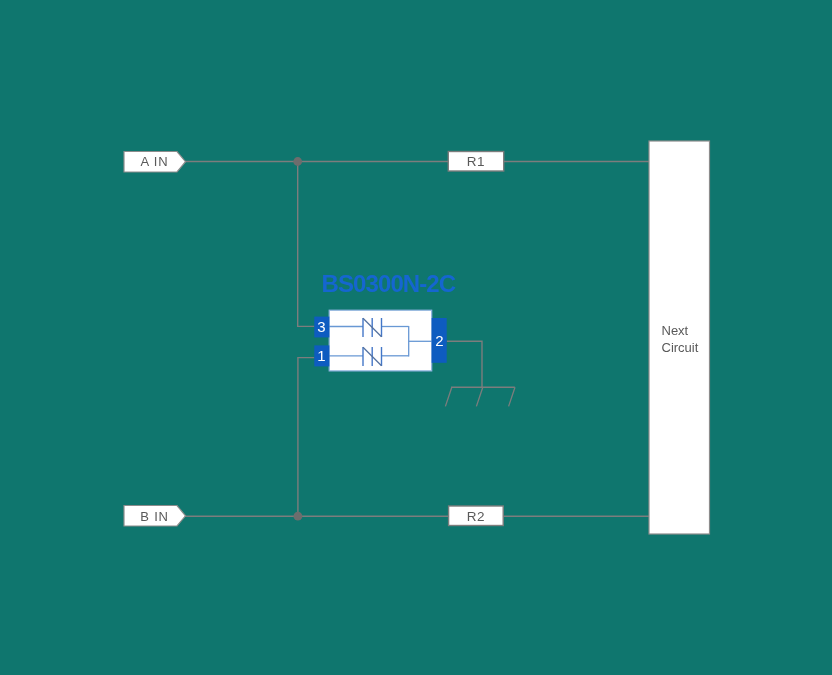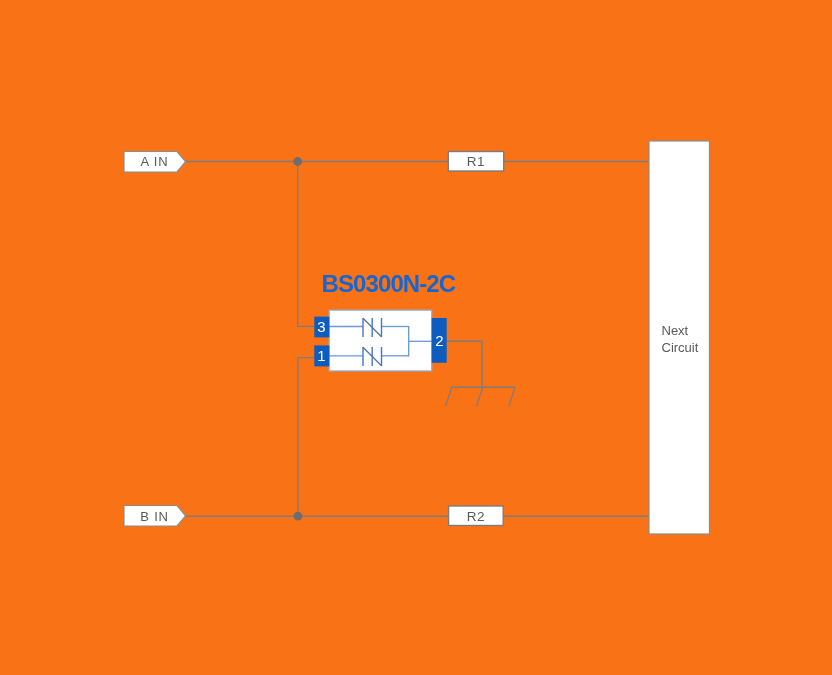--- a/index.html
+++ b/index.html
@@ -1,17 +1,17 @@
 <!DOCTYPE html>
 <html><head>
 <meta charset="utf-8">
 <title>BS0300N-2C Circuit</title>
 <style>
   html,body{margin:0;padding:0;background:#ffffff;}
-  .page{width:832px;height:675px;position:relative;background:#f97316;overflow:hidden;}
+  .page{width:832px;height:675px;position:relative;background:#0f766e;overflow:hidden;}
   svg{position:absolute;left:0;top:0;}
   text{font-family:"Liberation Sans", sans-serif;}
 </style>
 </head>
 <body>
 <div class="page">
 <svg width="832" height="675" viewBox="0 0 832 675">
 
   <g>
     <line x1="185" y1="161.5" x2="649" y2="161.5" stroke="#7d7d7d" stroke-width="1.4"></line>

